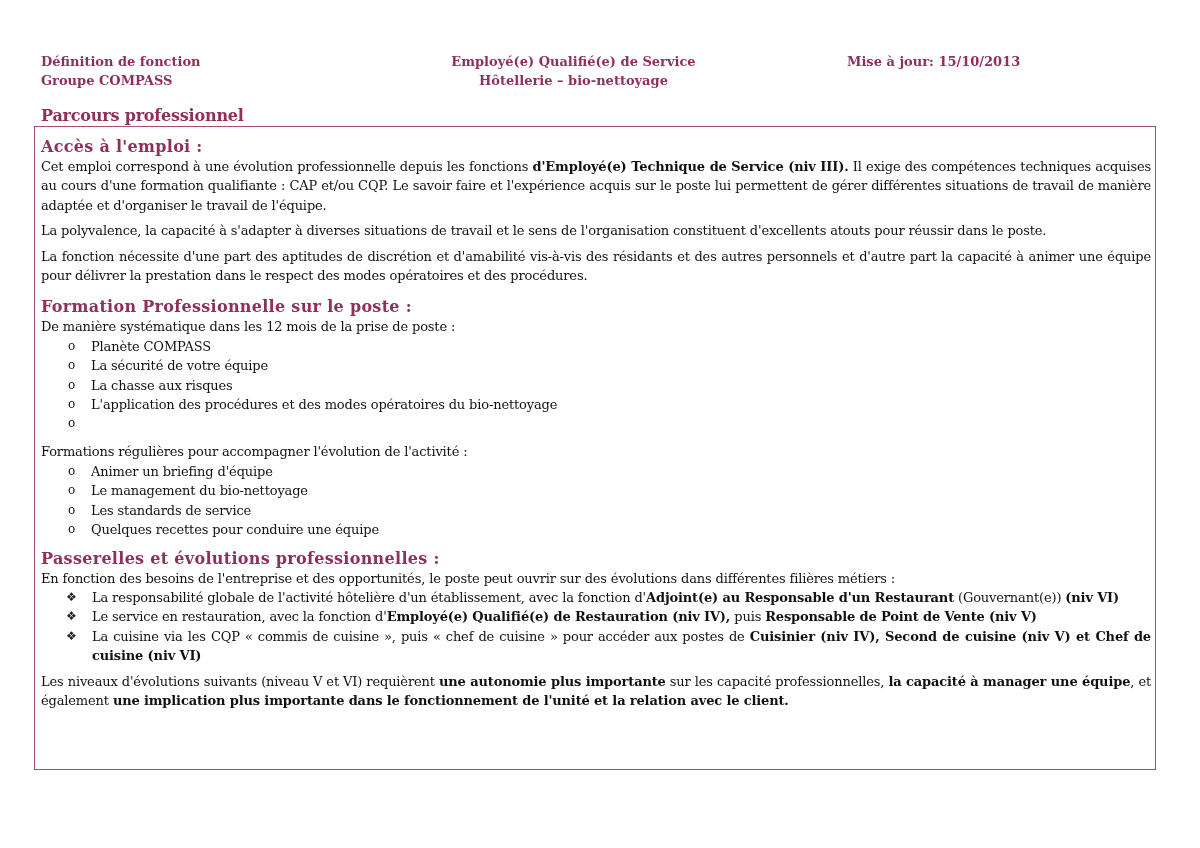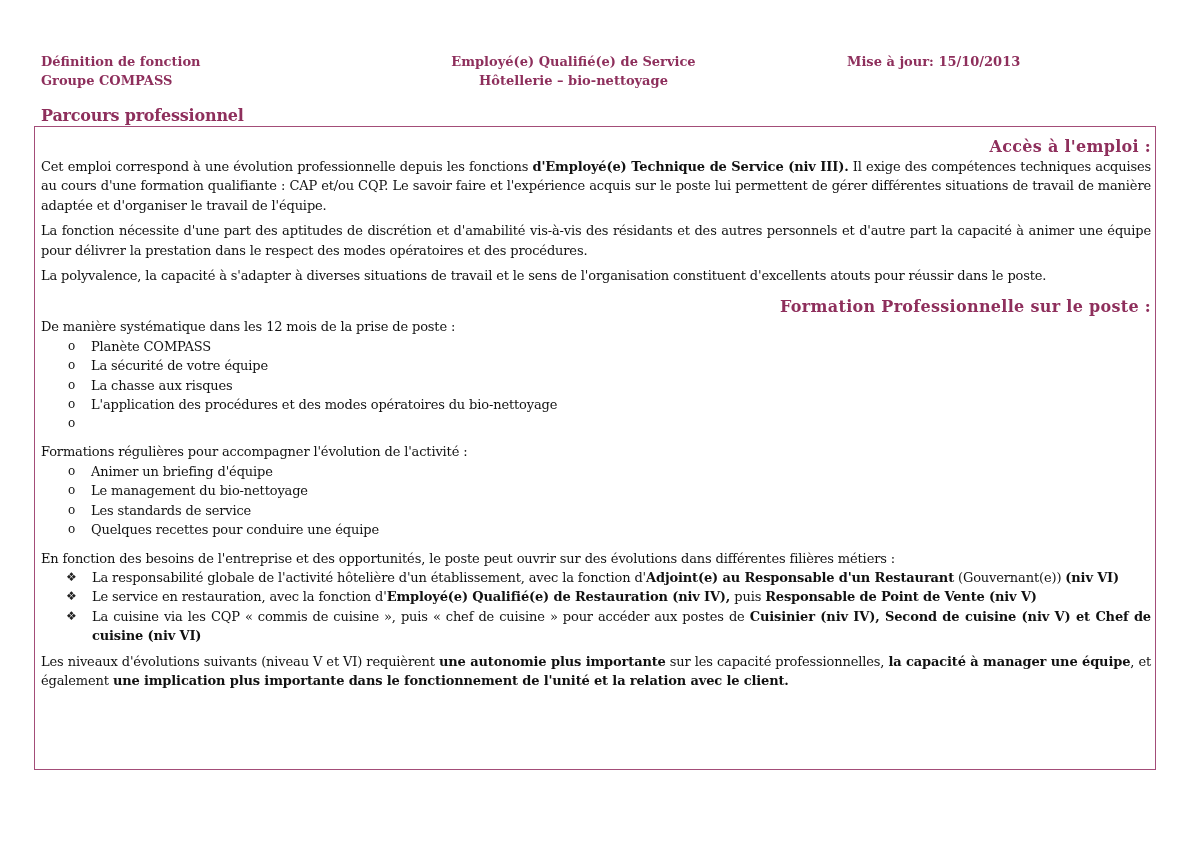--- a/index.html
+++ b/index.html
@@ -5,21 +5,21 @@
   html, body { margin:0; padding:0; background:#ffffff; }
   body { width:1200px; height:848px; position:relative; overflow:hidden;
          font-family:"DejaVu Serif", "Liberation Serif", serif; color:#111; }
   .hdr { position:absolute; font-size:13px; font-weight:bold; color:#8e2f5c; line-height:19px; white-space:nowrap; }
   .hdr-left { left:41px; top:52px; }
   .hdr-center { left:430px; top:52px; text-align:center; width:255px;margin-left:16px; }
   .hdr-right { left:847px; top:52px; }
   .page-title { position:absolute; left:41px; top:106px; font-size:16px; font-weight:bold; color:#8e2f5c; letter-spacing:-0.2px; }
   .frame { position:absolute; left:34px; top:126px; width:1122px; height:644px; border:1.5px solid #a34d78; box-sizing:border-box; }
   .content { position:absolute; left:41px; top:137px; width:1110px; font-size:13px; line-height:19.4px; letter-spacing:-0.15px; }
-  .sec-title { font-size:16px; font-weight:bold; color:#8e2f5c; line-height:20px; letter-spacing:0.3px;text-align:right; }
+  .sec-title { font-size:16px; font-weight:bold; color:#8e2f5c; line-height:20px; letter-spacing:0.3px; }
   p { margin:0; text-align:justify; }
   .gap { margin-top:6px; }
   .gap2 { margin-top:28px; }
   ul { list-style:none; margin:0; padding:0; }
   .circle li { position:relative; padding-left:50px; }
   .circle li .bul { position:absolute; left:27px; top:0; font-size:12px; }
   .diamond li { position:relative; padding-left:51px; text-align:justify; }
   .diamond li .bul { position:absolute; left:25px; top:0; font-size:12px; color:#222; }
   b { font-weight:bold; }
 </style>
@@ -37,22 +37,22 @@
 <div class="hdr hdr-right">Mise à jour: 15/10/2013</div>
 
 <div class="page-title">Parcours professionnel</div>
 
 <div class="frame"></div>
 
 <div class="content">
   <section>
     <div class="sec-title">Accès à l'emploi :</div>
     <p><span>Cet emploi correspond à une évolution professionnelle depuis les fonctions </span><b>d'Employé(e) Technique de Service (niv III).</b><span> Il exige des compétences techniques acquises au cours d'une formation qualifiante : CAP et/ou CQP. Le savoir faire et l'expérience acquis sur le poste lui permettent de gérer différentes situations de travail de manière adaptée et d'organiser le travail de l'équipe.</span></p>
+    <p class="gap">La polyvalence, la capacité à s'adapter à diverses situations de travail et le sens de l'organisation constituent d'excellents atouts pour réussir dans le poste.</p>
     <p class="gap">La fonction nécessite d'une part des aptitudes de discrétion et d'amabilité vis-à-vis des résidants et des autres personnels et d'autre part la capacité à animer une équipe pour délivrer la prestation dans le respect des modes opératoires et des procédures.</p>
-    <p class="gap">La polyvalence, la capacité à s'adapter à diverses situations de travail et le sens de l'organisation constituent d'excellents atouts pour réussir dans le poste.</p>
   </section>
 
   <section style="margin-top:12px">
     <div class="sec-title">Formation Professionnelle sur le poste :</div>
     <p>De manière systématique dans les 12 mois de la prise de poste :</p>
     <ul class="circle">
       <li><span class="bul">o</span><span>Planète COMPASS</span></li>
       <li><span class="bul">o</span><span>La sécurité de votre équipe</span></li>
       <li><span class="bul">o</span><span>La chasse aux risques</span></li>
       <li><span class="bul">o</span><span>L'application des procédures et des modes opératoires du bio-nettoyage</span></li>
@@ -61,20 +61,21 @@
     <p class="gap2">Formations régulières pour accompagner l'évolution de l'activité :</p>
     <ul class="circle">
       <li><span class="bul">o</span><span>Animer un briefing d'équipe</span></li>
       <li><span class="bul">o</span><span>Le management du bio-nettoyage</span></li>
       <li><span class="bul">o</span><span>Les standards de service</span></li>
       <li><span class="bul">o</span><span>Quelques recettes pour conduire une équipe</span></li>
     </ul>
   </section>
 
   <section style="margin-top:9px">
+    <div class="sec-title">Passerelles et évolutions professionnelles :</div>
     <p>En fonction des besoins de l'entreprise et des opportunités, le poste peut ouvrir sur des évolutions dans différentes filières métiers :</p>
     <ul class="diamond">
       <li><span class="bul">❖</span><span>La responsabilité globale de l'activité hôtelière d'un établissement, avec la fonction d'</span><b>Adjoint(e) au Responsable d'un Restaurant</b><span> (Gouvernant(e)) </span><b>(niv VI)</b></li>
       <li><span class="bul">❖</span><span>Le service en restauration, avec la fonction d'</span><b>Employé(e) Qualifié(e) de Restauration (niv IV),</b><span> puis </span><b>Responsable de Point de Vente (niv V)</b></li>
       <li><span class="bul">❖</span><span>La cuisine via les CQP « commis de cuisine », puis « chef de cuisine » pour accéder aux postes de </span><b>Cuisinier (niv IV), Second de cuisine (niv V) et Chef de cuisine (niv VI)</b></li>
     </ul>
     <p class="gap"><span>Les niveaux d'évolutions suivants (niveau V et VI) requièrent </span><b>une autonomie plus importante</b><span> sur les capacité professionnelles, </span><b>la capacité à manager une équipe</b><span>, et également </span><b>une implication plus importante dans le fonctionnement de l'unité et la relation avec le client.</b></p>
   </section>
 </div>
 

